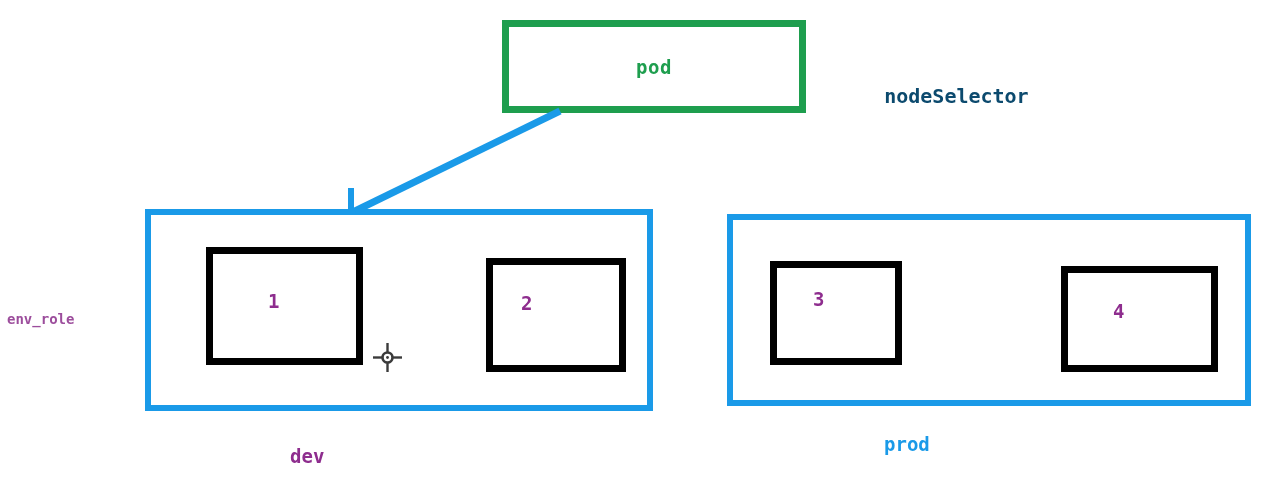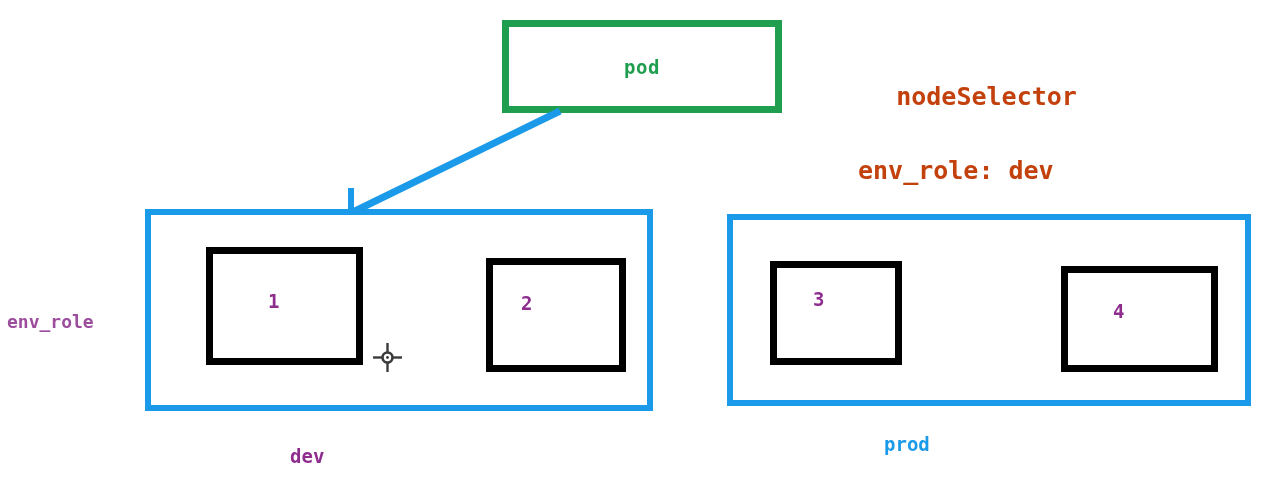--- a/index.html
+++ b/index.html
@@ -19,42 +19,42 @@
     overflow: hidden;
   }
 
   
   .abs { position: absolute; }
 
   
   #pod-box {
     left: 502px;
     top: 20px;
-    width: 280px;
+    width: 304px;
     height: 93px;
     box-sizing: border-box;
     border: 7px solid #1e9e4e;
     background: #ffffff;
     display: flex;
     align-items: center;
     justify-content: center;
   }
   #pod-label {
     color: #1e9e4e;
     font-size: 19px;
     font-weight: bold;
     letter-spacing: 0.5px;
   }
 
   
   #node-selector-block {
     left: 836px;
     top: 41px;
-    color: #c2410c;
-    font-size: 25px;
+    color: #0c4a6e;
+    font-size: 20px;
     font-weight: bold;
     line-height: 37px;
     white-space: pre;
   }
   #node-selector-value { padding-left: 22px; display: block; }
 
   
   .zone {
     box-sizing: border-box;
     border: 6px solid #1a9ae8;
@@ -87,21 +87,21 @@
   
   .zone-caption { font-size: 19px; font-weight: bold; }
   #caption-dev  { left: 290px; top: 445px; color: #8e2d8e; text-align: center; }
   #caption-prod { left: 850px; top: 433px; color: #1a9ae8; margin-left: 34px; }
 
   
   #key-label {
     left: 7px;
     top: 311px;
     color: #9c4d9c;
-    font-size: 18px;
+    font-size: 14px;
     font-weight: bold;
   }
 
   
   #arrow-svg {
     left: 0;
     top: 0;
     width: 1276px;
     height: 481px;
     pointer-events: none;
@@ -119,21 +119,20 @@
 <body>
 
 <div id="canvas">
 
   <div class="abs" id="pod-box">
     <span id="pod-label">pod</span>
   </div>
 
   <div class="abs" id="node-selector-block">
     <span id="node-selector-key">nodeSelector</span>
-    <span id="node-selector-value">env_role: dev</span>
   </div>
 
   <div class="abs" id="key-label">env_role</div>
 
   <div class="abs zone" id="zone-dev"></div>
   <div class="abs node-box" id="node-1"></div>
   <div class="node-num" id="node-1-num">1</div>
   <div class="abs node-box" id="node-2"></div>
   <div class="node-num" id="node-2-num">2</div>
   <div class="abs zone-caption" id="caption-dev">dev</div>

